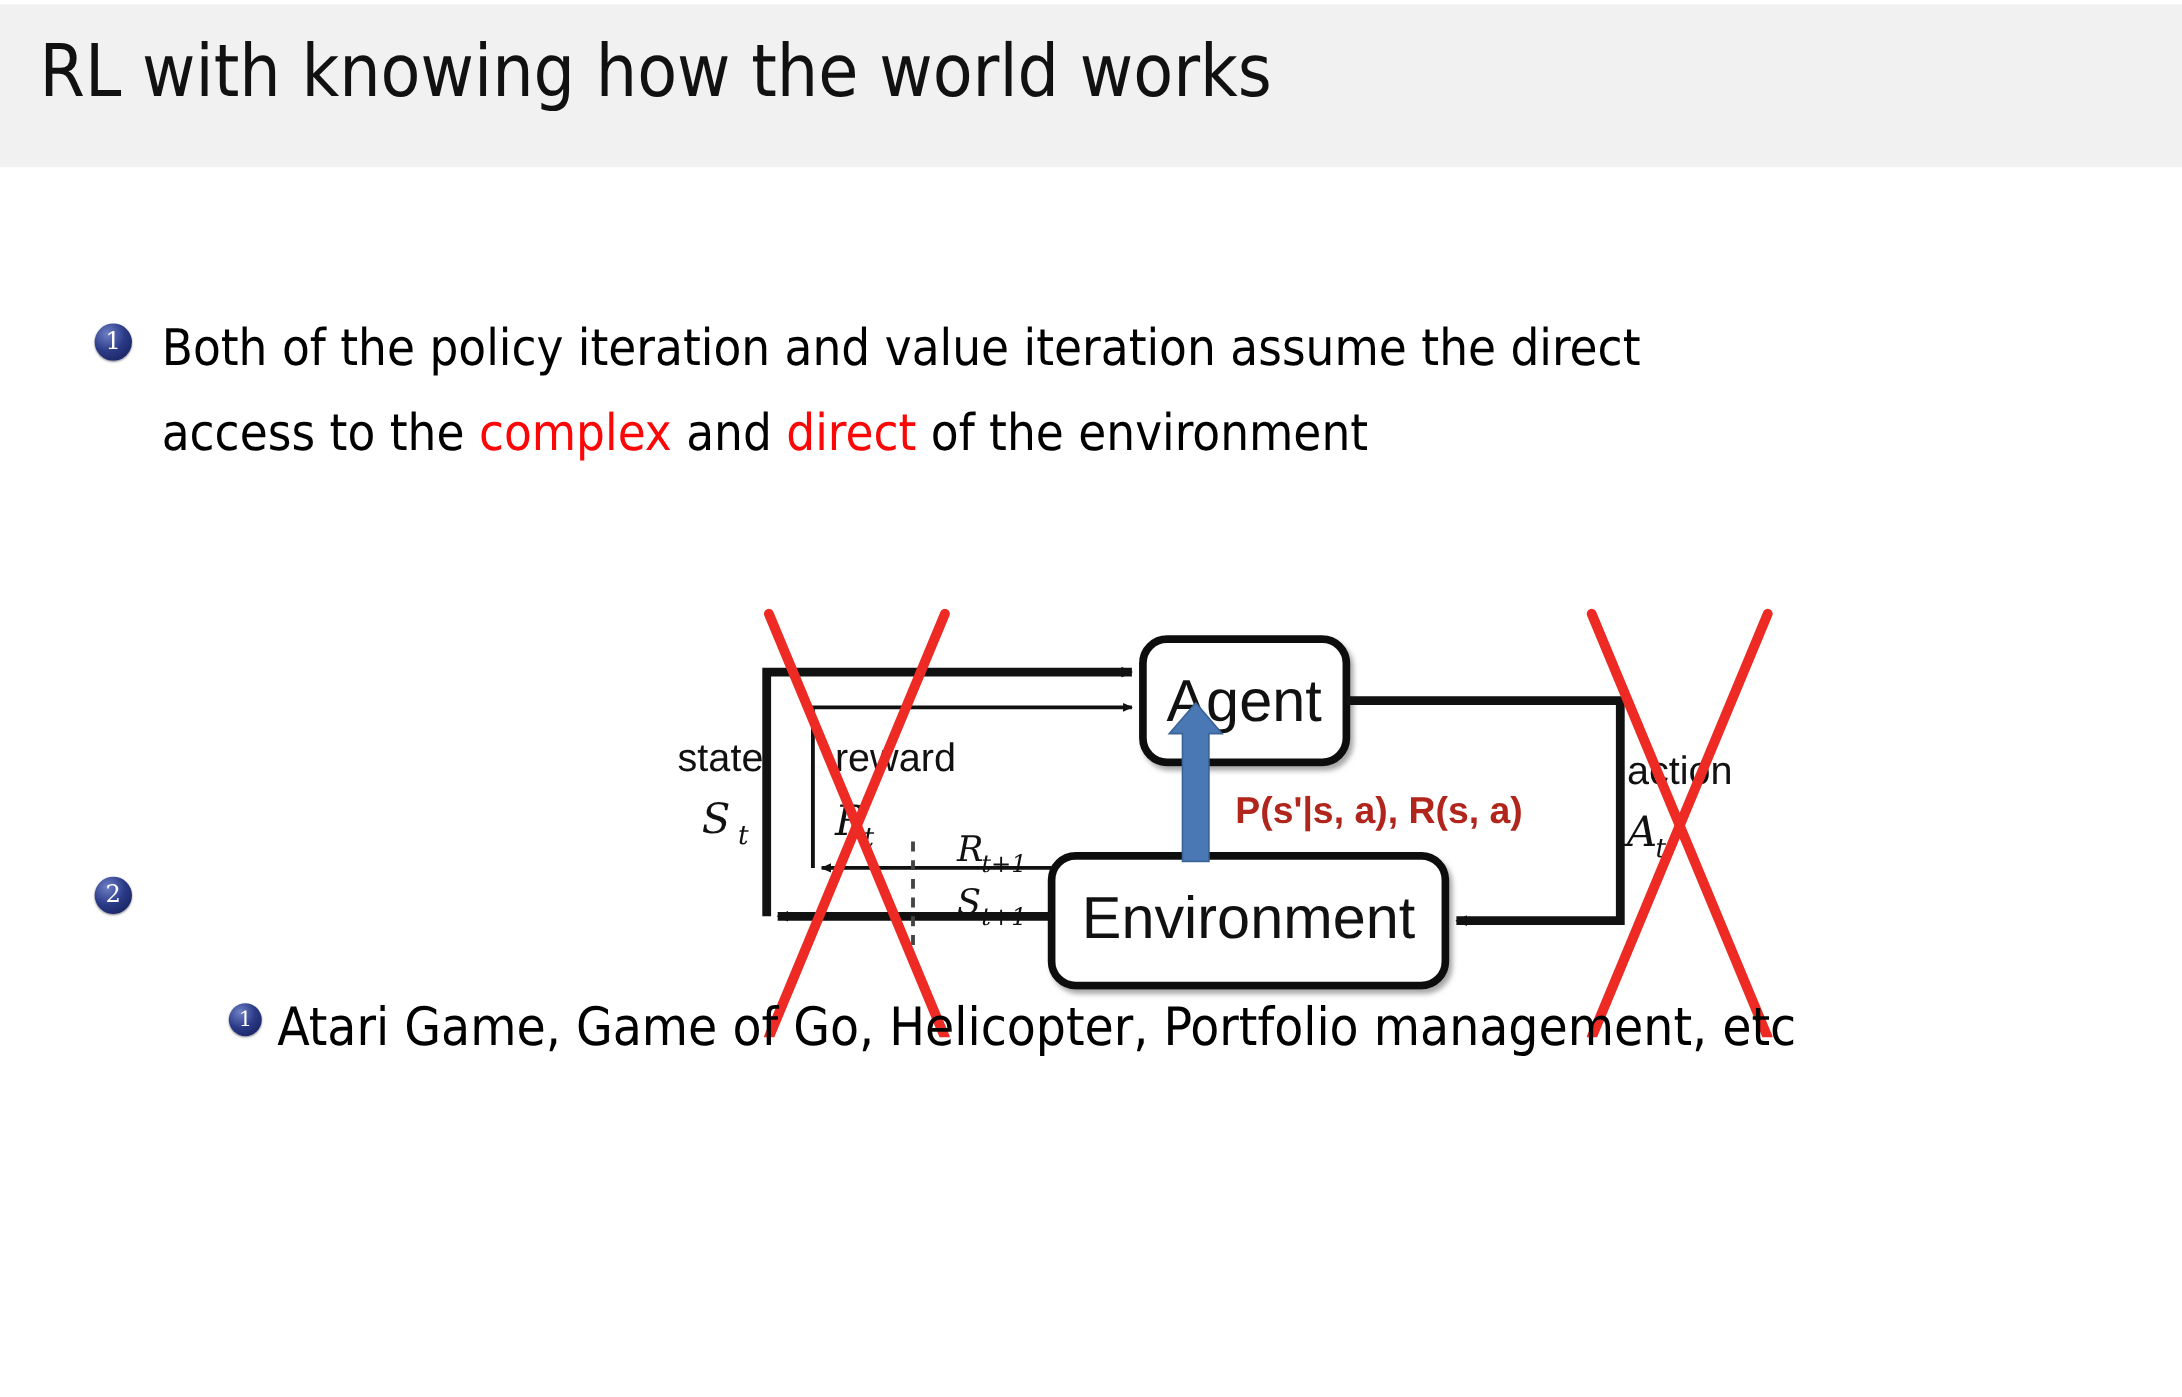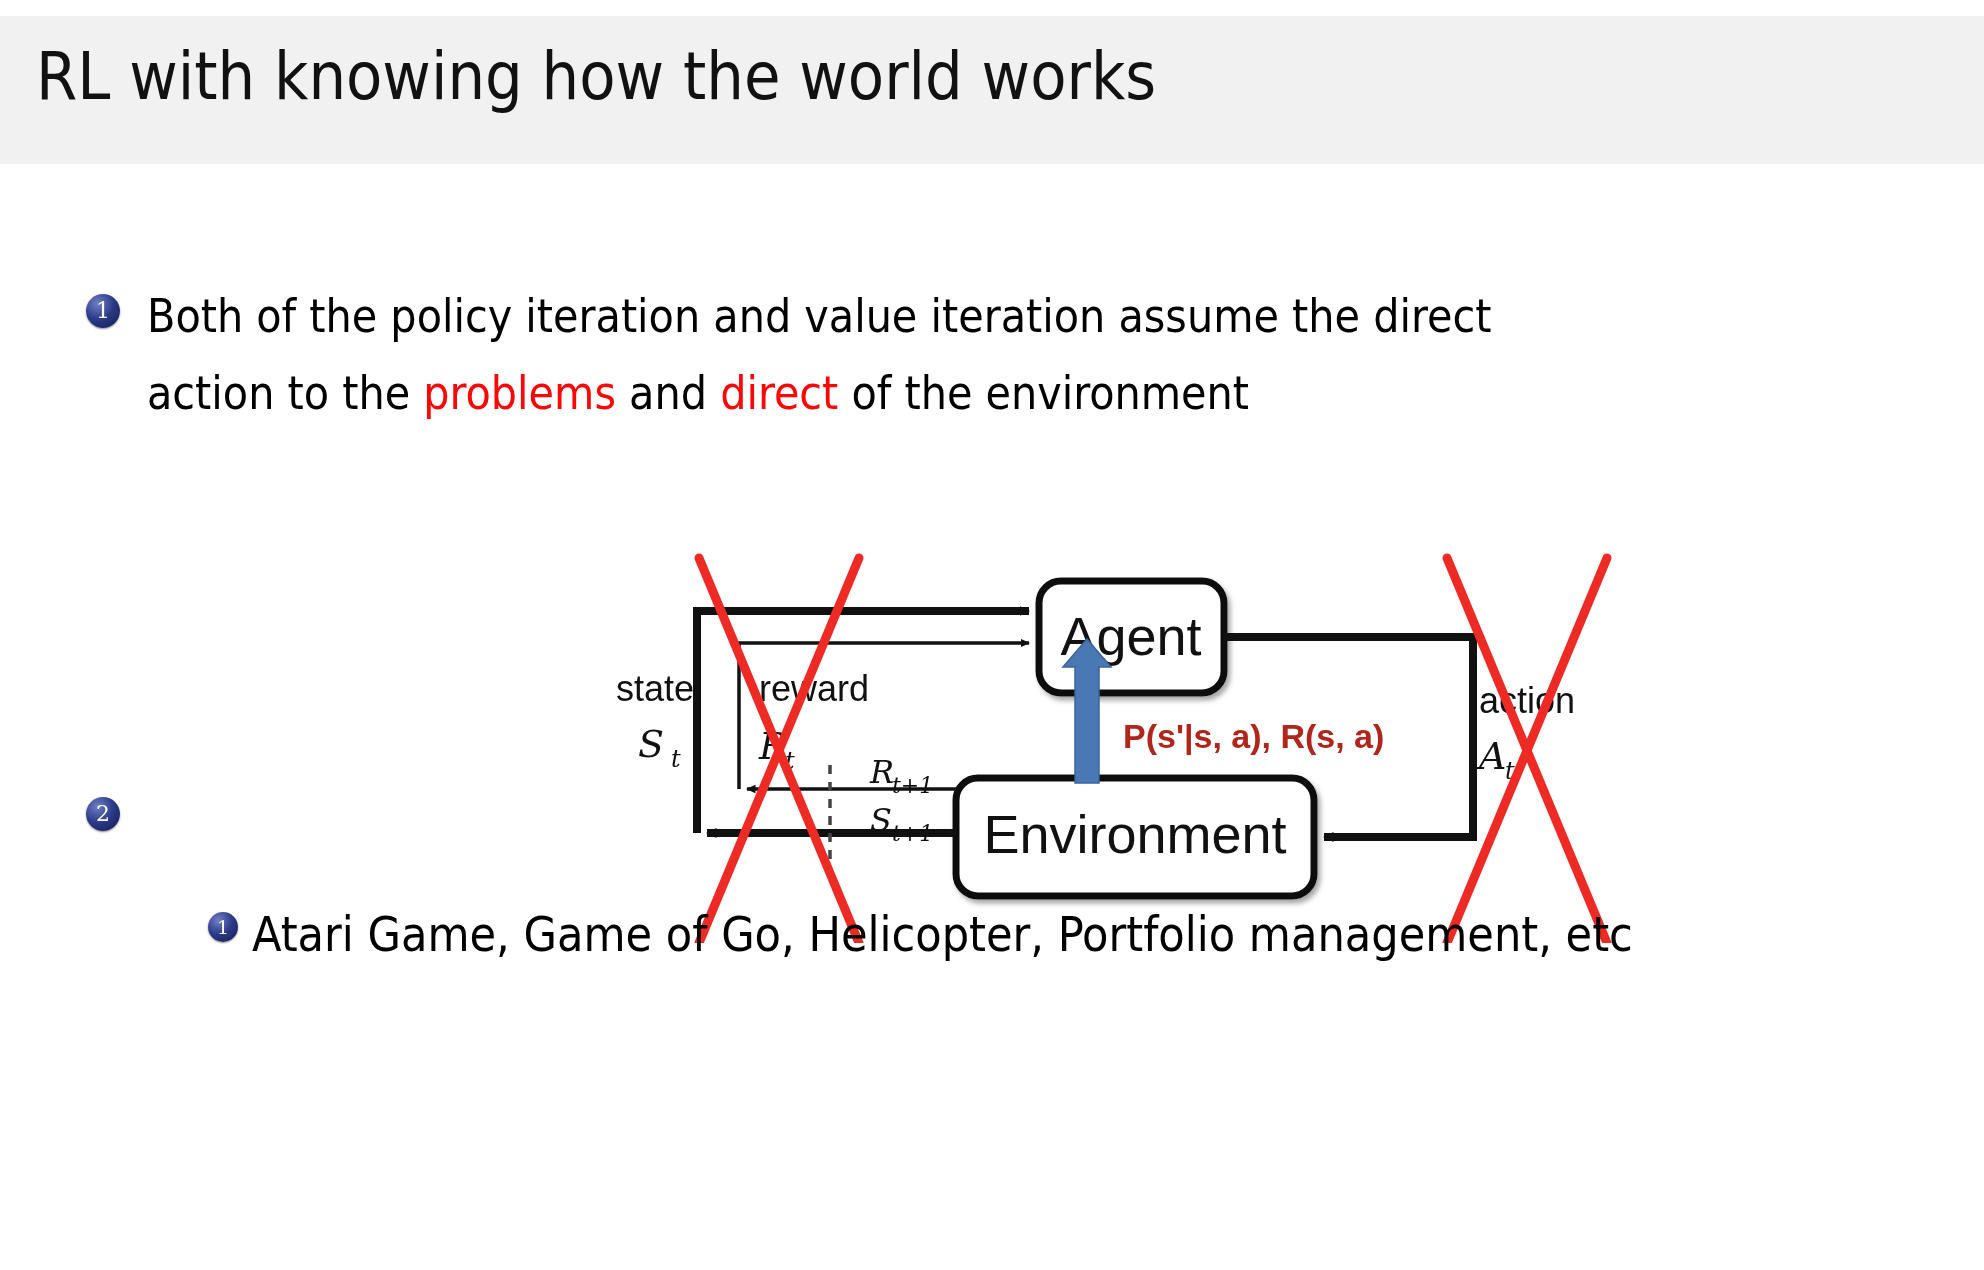--- a/index.html
+++ b/index.html
@@ -14,21 +14,21 @@
     font-family: "DejaVu Sans", sans-serif;
     color: #000000;
     overflow: hidden;
     position: relative;
   }
 
   
   .slide-header {
     position: absolute;
     left: 0;
-    top: 16px;
+    top: 4px;
     width: 1984px;
     height: 148px;
     background: #f1f1f1;
     box-sizing: border-box;
   }
   .slide-title {
     position: absolute;
     left: 36px;
     top: 22px;
     font-size: 66px;
@@ -120,21 +120,21 @@
 <div class="slide-header">
   <div class="slide-title">RL with knowing how the world works</div>
 </div>
 
 <div class="slide-body">
 
   <div class="bullet-row level1" id="bullet-1">
     <div class="bullet-marker marker-l1">1</div>
     <div class="bullet-text">
       <span>Both of the policy iteration and value iteration assume the direct</span><br>
-      <span>action to the </span><span class="hl-red">problems</span><span> and </span><span class="hl-red">direct</span><span> of the environment</span>
+      <span>access to the </span><span class="hl-red">complex</span><span> and </span><span class="hl-red">direct</span><span> of the environment</span>
     </div>
   </div>
 
   <div class="diagram">
     <svg width="1090" height="400" viewBox="0 0 1090 400" xmlns="http://www.w3.org/2000/svg">
       <defs>
         <marker id="arrow-thick" markerWidth="11" markerHeight="11" refX="9.5" refY="5.5" orient="auto" markerUnits="userSpaceOnUse">
           <path d="M0,0.6 L10.5,5.5 L0,10.4 z" fill="#111111"></path>
         </marker>
         <marker id="arrow-thin" markerWidth="10" markerHeight="10" refX="8.5" refY="5" orient="auto" markerUnits="userSpaceOnUse">

